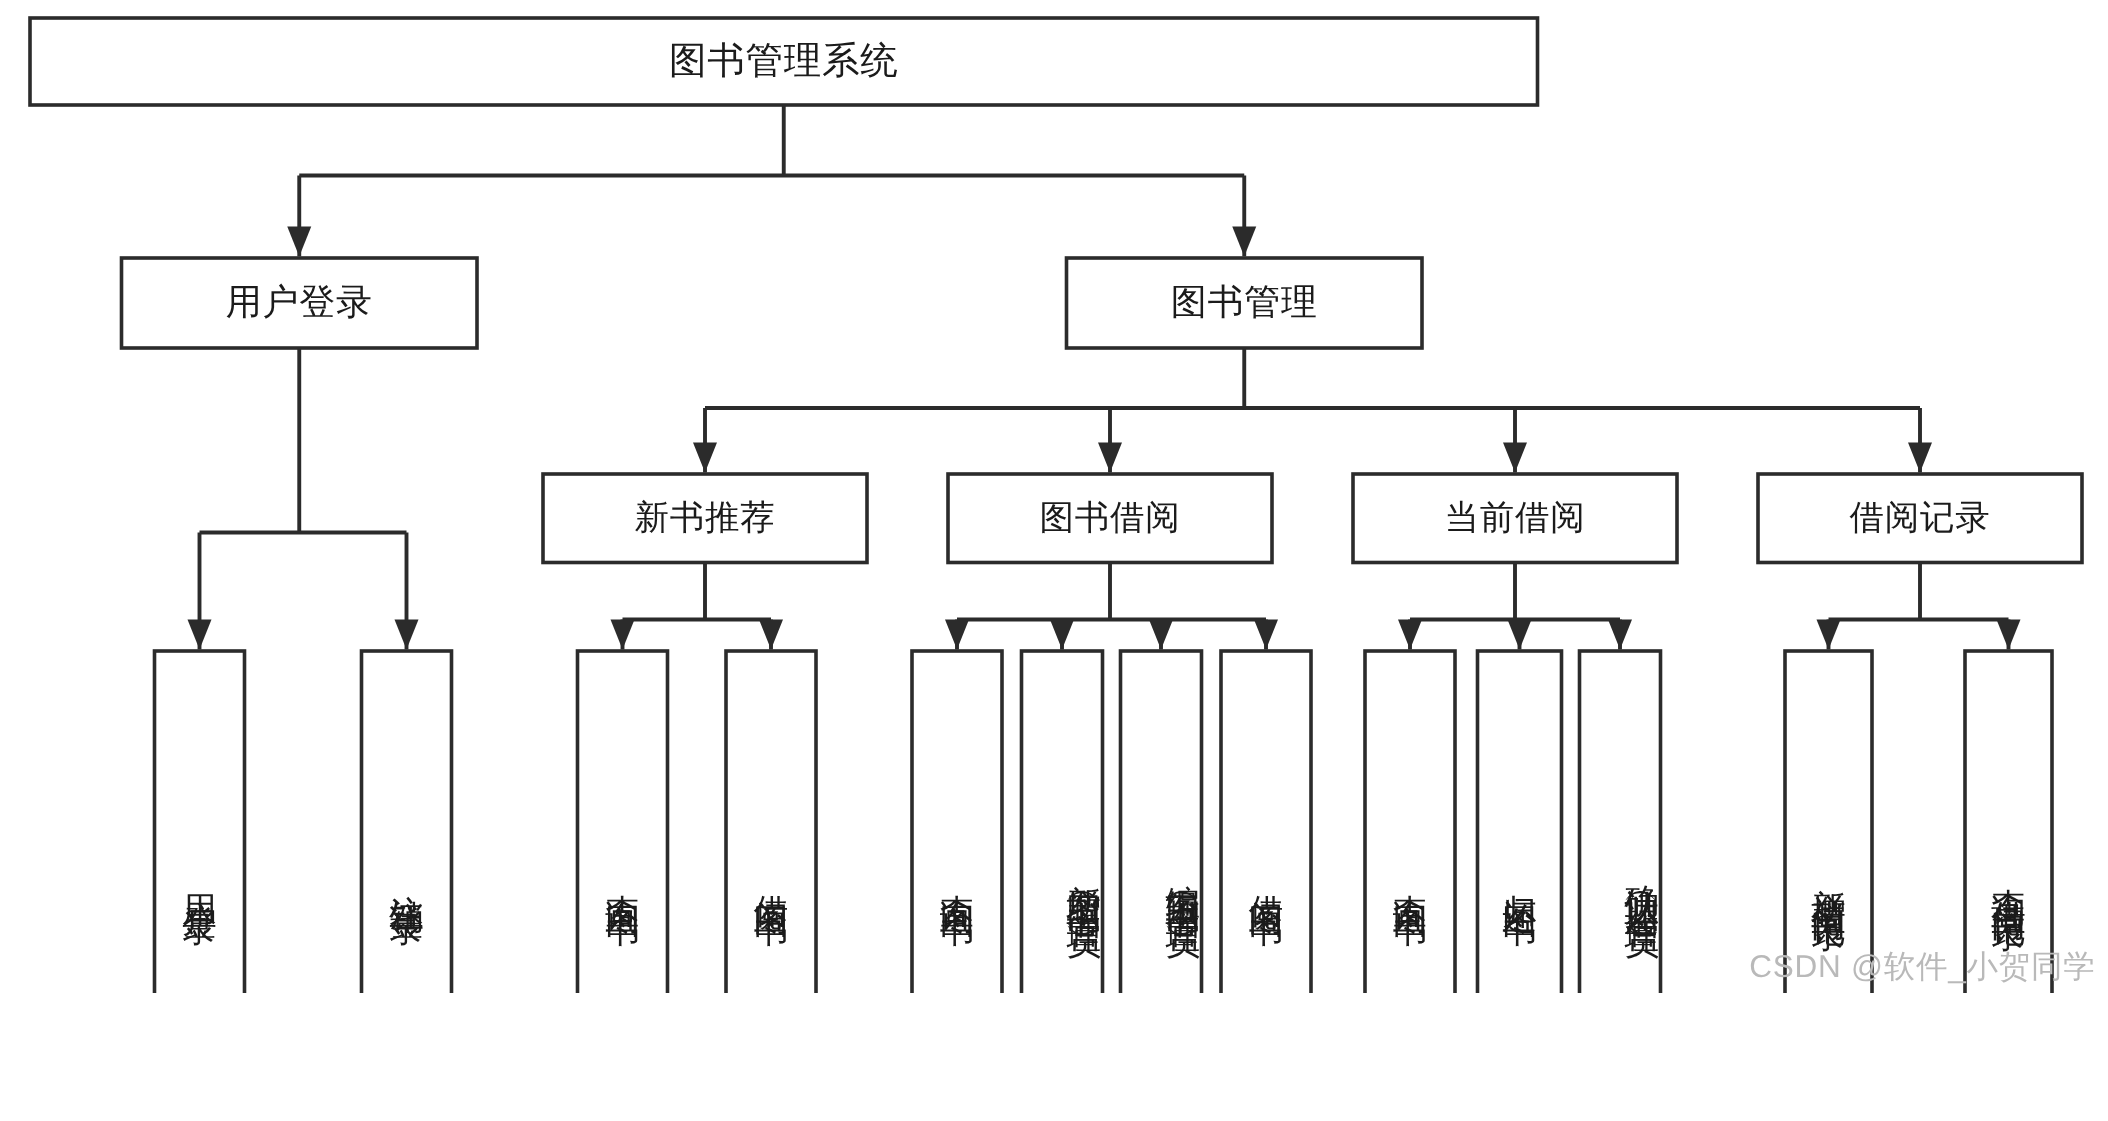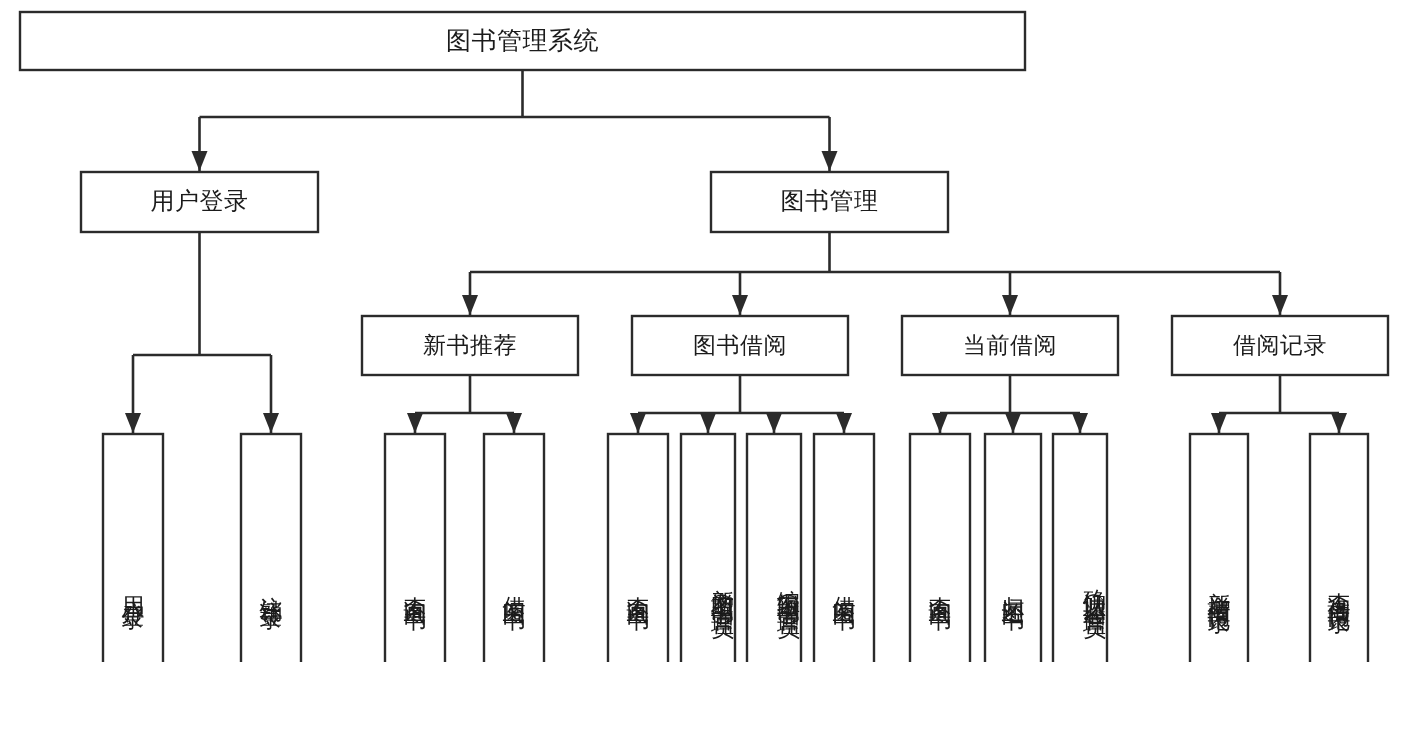--- a/index.html
+++ b/index.html
@@ -181,13 +181,14 @@
       <div class="leaf-text" style="left: 681px; top: 444px; width: 54px; height: 289px;">新增图书（管理员）</div>
       <div class="leaf-text" style="left: 747px; top: 444px; width: 54px; height: 289px;">编辑图书（管理员）</div>
       <div class="leaf-text centered" style="left: 814px; top: 434px; width: 60px; height: 303px;">借阅图书</div>
       <div class="leaf-text centered" style="left: 910px; top: 434px; width: 60px; height: 303px;">查询图书</div>
       <div class="leaf-text centered" style="left: 985px; top: 434px; width: 56px; height: 303px;">归还图书</div>
       <div class="leaf-text" style="left: 1053px; top: 444px; width: 54px; height: 289px;">确认归还（管理员）</div>
       <div class="leaf-text centered" style="left: 1190px; top: 434px; width: 58px; height: 303px;">新增借阅记录</div>
       <div class="leaf-text centered" style="left: 1310px; top: 434px; width: 58px; height: 303px;">查询借阅记录</div>
     </div>
 
+  <div class="watermark">CSDN @软件_小贺同学</div>
 </div>
 
 </body></html>

